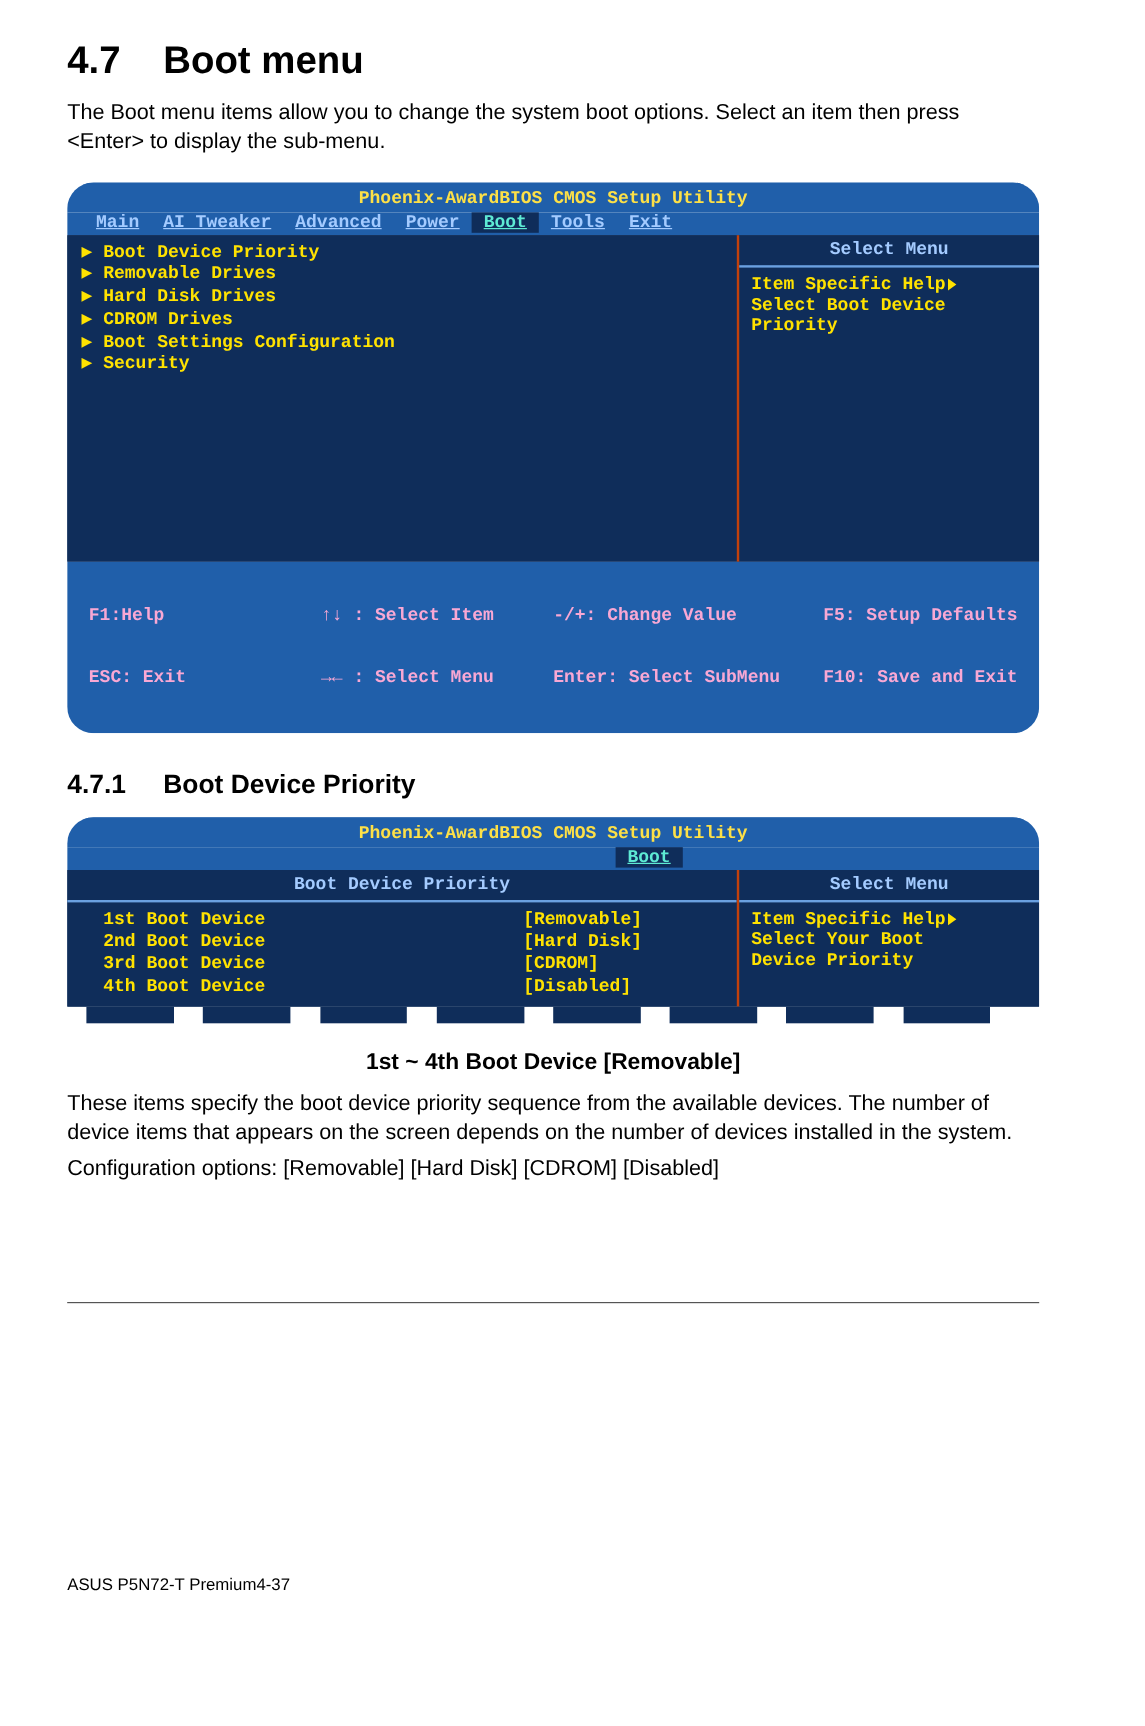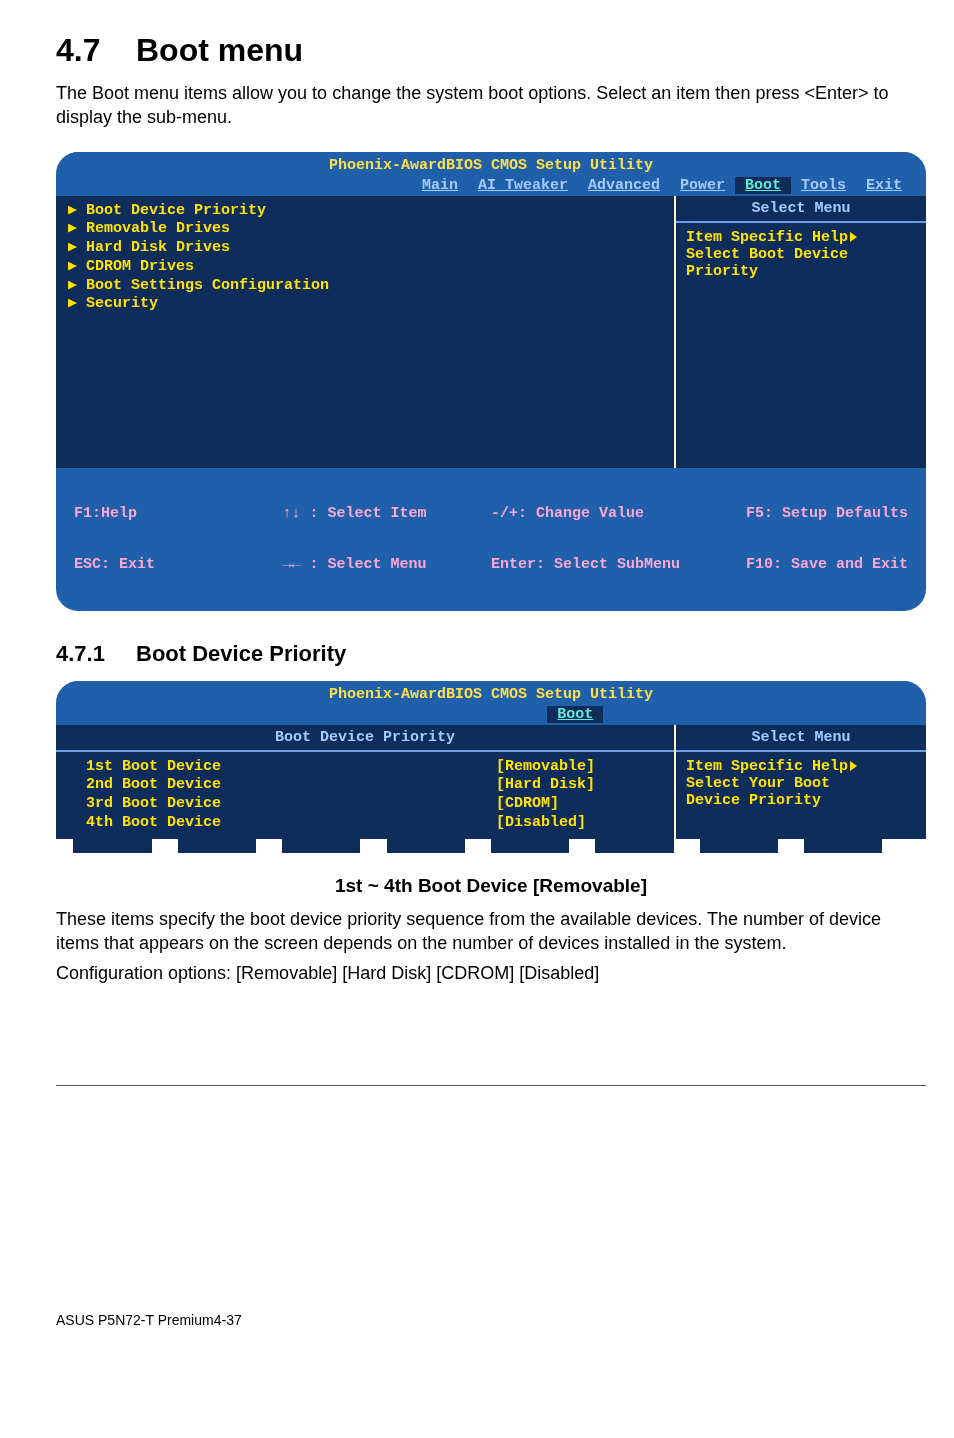--- a/index.html
+++ b/index.html
@@ -4,21 +4,21 @@
 <style>
   html, body {
     margin: 0;
     padding: 0;
     background: #ffffff;
     font-family: Arial, Helvetica, sans-serif;
     color: #000;
     width: 954px;
   }
   .page {
-    padding: 32px 28px 40px 56px;
+    padding: 32px 88px 40px 56px;
   }
   h1.section-title {
     font-size: 32px;
     font-weight: bold;
     margin: 0;
   }
   h1.section-title .num {
     display: inline-block;
     width: 80px;
   }
@@ -63,21 +63,20 @@
     padding: 3px 0;
     border-top: 2px solid #205faa;
   }
   .tabbar {
     background: #205faa;
     color: #a4cbff;
     display: flex;
     padding: 0 14px 2px 14px;
     white-space: pre;
     gap: 0;
-    justify-content: flex-end;
   }
   .tabbar span.tab {
     padding: 0 10px;
     text-decoration: underline;
   }
   .tabbar span.tab.active {
     background: #0f2d5a;
     color: #5eead4;
   }
   .bios-body {
@@ -89,21 +88,21 @@
     background: #0f2d5a;
     color: #ffe200;
     padding: 6px 8px 6px 8px;
     min-height: 260px;
   }
   .bios-right {
     width: 230px;
     background: #0f2d5a;
     color: #ffe200;
     padding: 6px 10px;
-    border-left: 2px solid #fef9c3;
+    border-left: 2px solid #c2410c;
   }
   .bios-right .sel-title {
     color: #a4cbff;
     text-align: center;
     border-bottom: 2px solid #6aa0e0;
     margin: -6px -10px 6px -10px;
     padding: 4px 0;
   }
   .bios-right .help-arrow::after{
     content:"";

